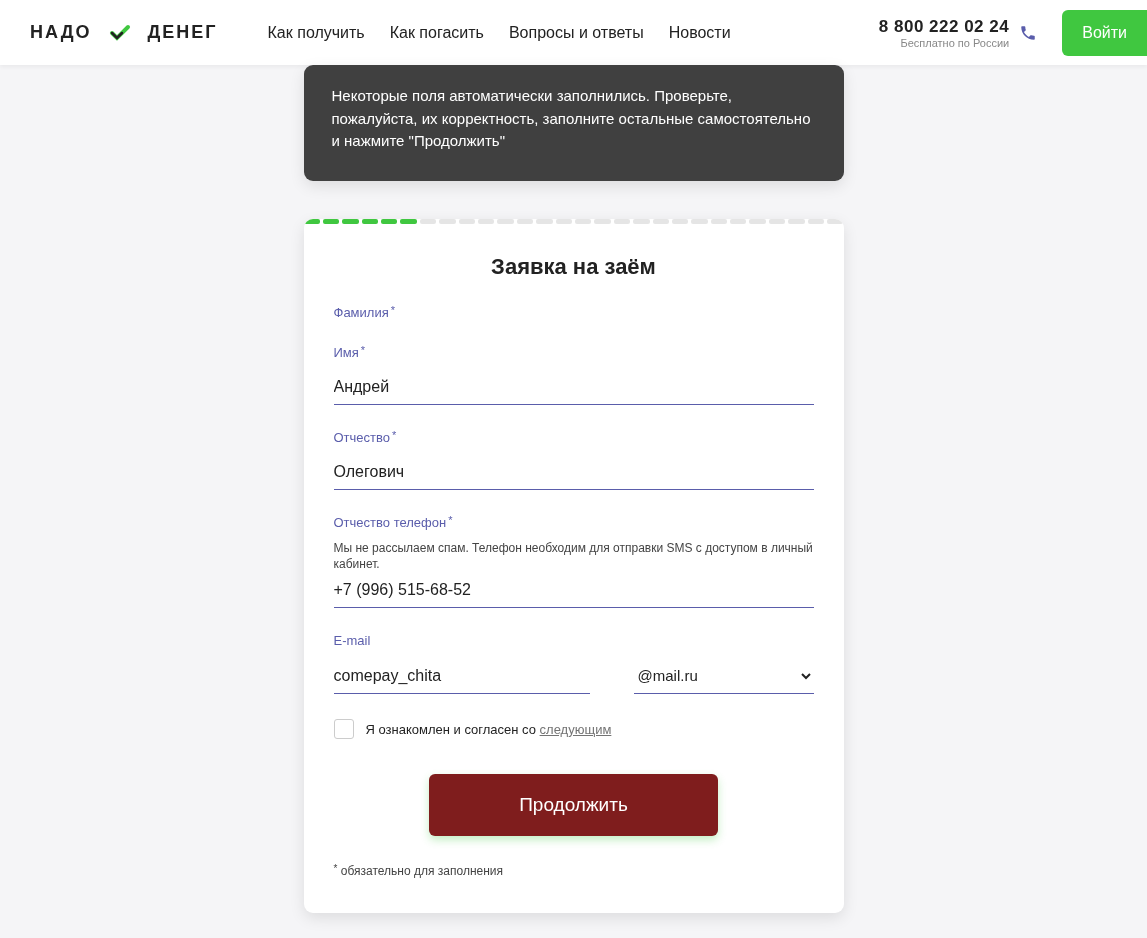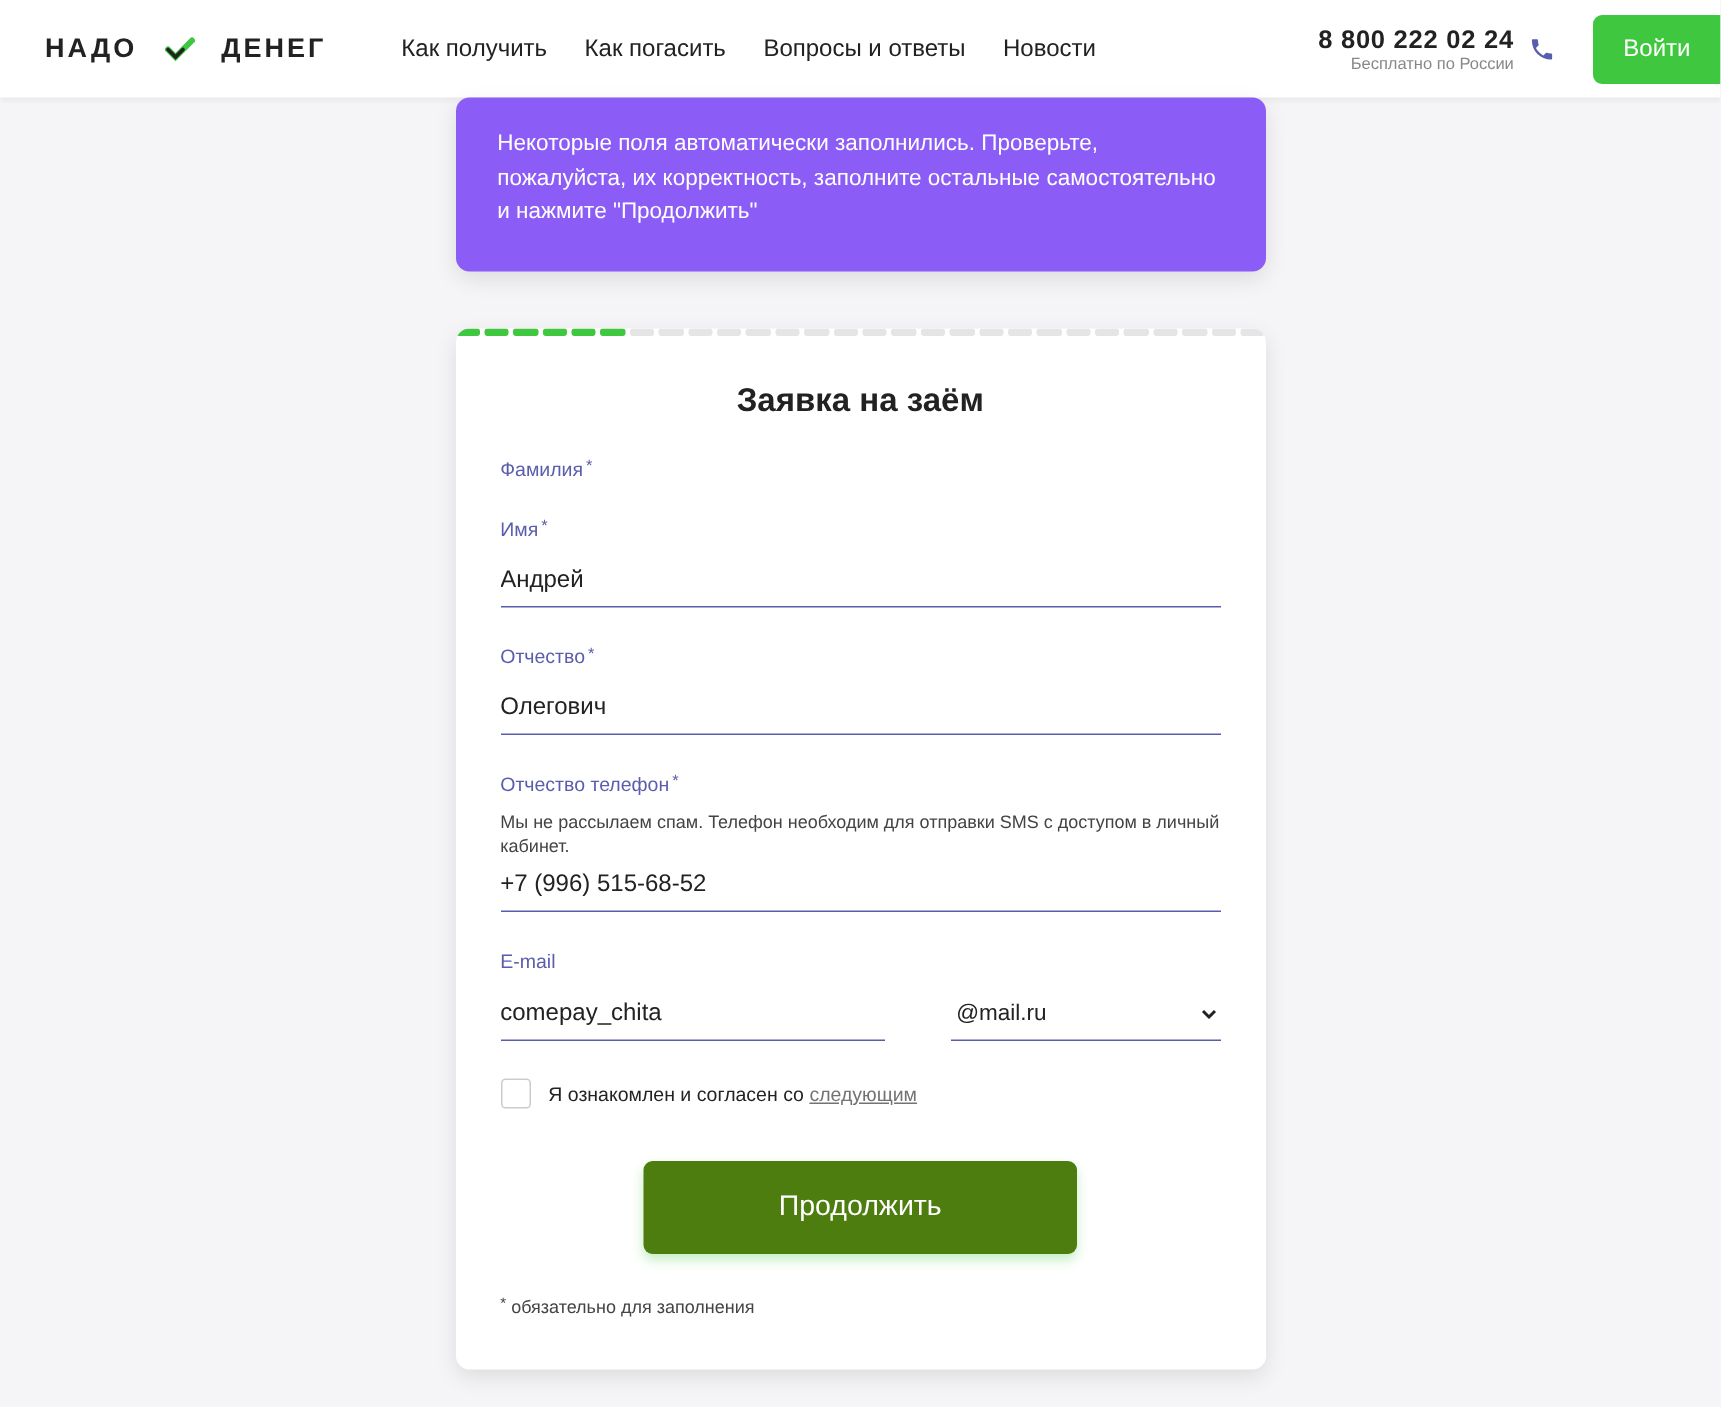--- a/index.html
+++ b/index.html
@@ -90,21 +90,21 @@
       cursor: pointer;
       margin-right: -30px;
     }
     .main {
       padding: 0 0 40px;
       display: flex;
       flex-direction: column;
       align-items: center;
     }
     .info-banner {
-      background: #8b5cf6;
+      background: #404040;
       color: white;
       width: 540px;
       border-radius: 9px;
       padding: 20px 28px 28px;
       font-size: 15px;
       line-height: 1.5;
       margin-top: 0;
       box-shadow: 0 5px 15px rgba(0,0,0,0.1);
     }
     .form-card {
@@ -219,21 +219,21 @@
       color: #222;
     }
     .consent-link {
       text-decoration: underline;
       color: #737373;
       cursor: pointer;
     }
     .submit-btn {
       display: block;
       margin: 0 auto;
-      background: #4d7c0f;
+      background: #7f1d1d;
       color: white;
       border: none;
       padding: 20px 90px;
       font-size: 19px;
       font-weight: 500;
       border-radius: 6px;
       cursor: pointer;
       box-shadow: 0 4px 8px rgba(64,199,64,0.3);
     }
     .required-note {

